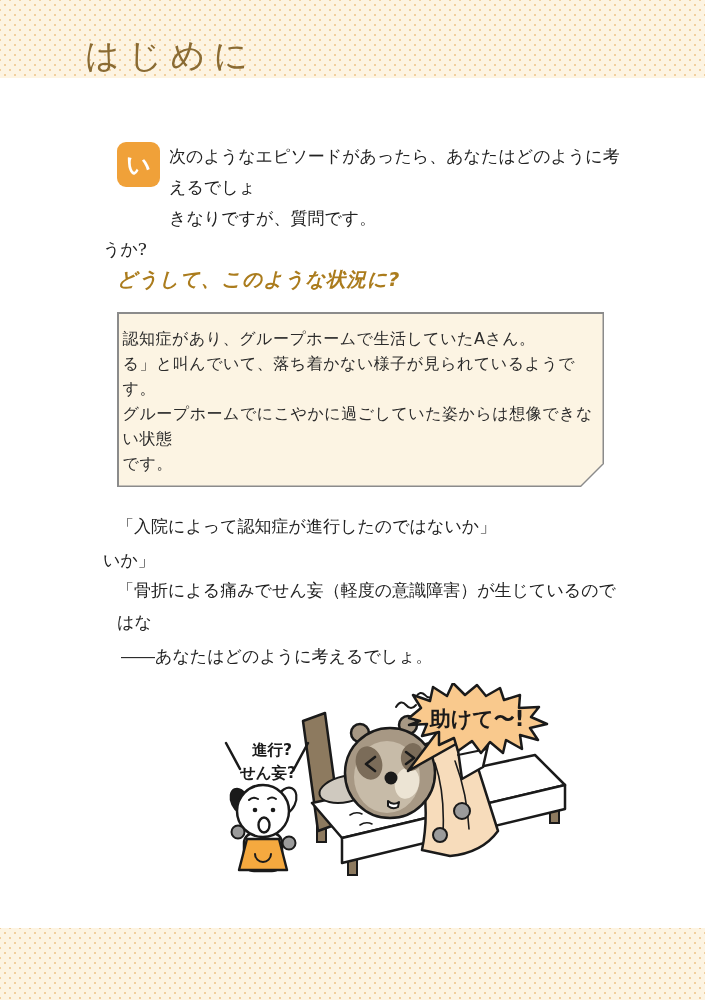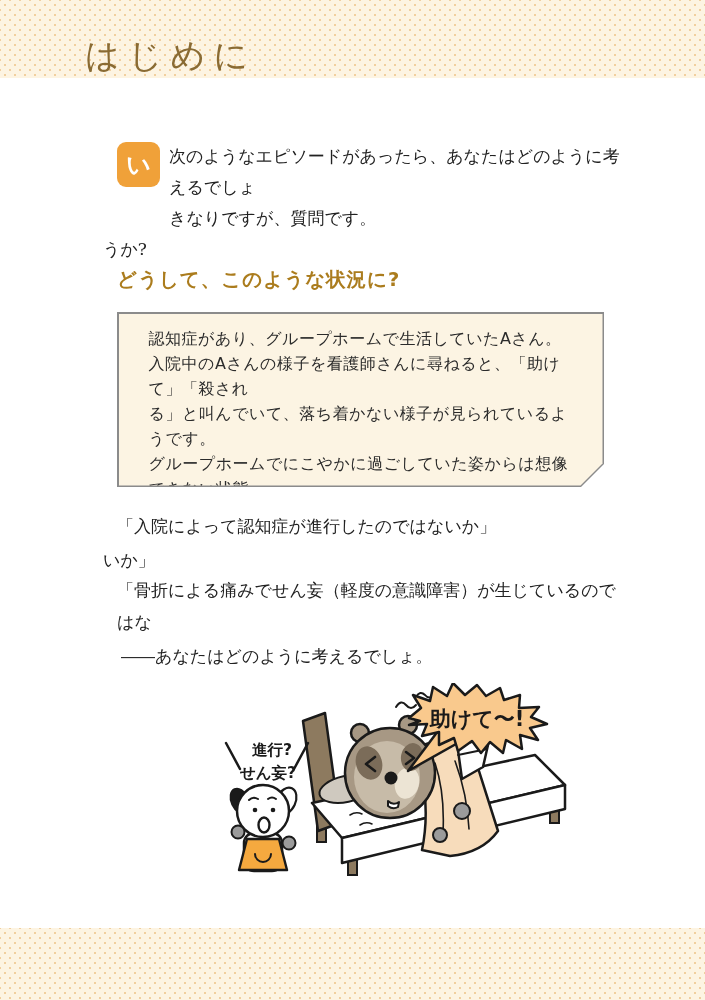--- a/index.html
+++ b/index.html
@@ -33,32 +33,33 @@
     font-family:"DejaVu Sans",sans-serif;font-size:24px;font-weight:bold;
     display:flex;align-items:center;justify-content:center;
   }
   .intro-line{line-height:31px;}
   .intro-line.indent{padding-left:66px;}
   
   .section-heading{
     position:absolute;left:117px;top:266px;
     font-size:19.5px;font-weight:bold;color:#ab7c1d;letter-spacing:1px;
     font-family:"DejaVu Sans",sans-serif;
+    font-style:italic;
   }
   
   .episode-box{
     position:absolute;left:117px;top:312px;width:487px;height:175px;
     background:#8b8b8b;
     clip-path:polygon(0 0,100% 0,100% calc(100% - 23px),calc(100% - 23px) 100%,0 100%);
   }
   .episode-box-inner{
     position:absolute;left:1.5px;top:1.5px;right:1.5px;bottom:1.5px;
     background:#fcf4e3;
     clip-path:polygon(0 0,100% 0,100% calc(100% - 22px),calc(100% - 22px) 100%,0 100%);
-    padding:12px 30px;box-sizing:border-box;
+    padding:12px 4px;box-sizing:border-box;
   }
   .episode-line{
     font-family:"DejaVu Sans",sans-serif;font-size:16px;color:#2b2b2b;
     line-height:25px;letter-spacing:0.5px;
   }
   
   .reflection{position:absolute;left:103px;top:512px;width:530px;
     font-family:"DejaVu Serif",serif;font-size:17px;color:#222;}
   .reflection-line{line-height:32px;}
   .reflection-line.ind-a{padding-left:14px;font-family:Liberation Mono, monospace;}
@@ -81,21 +82,20 @@
     <div class="intro-line indent">次のようなエピソードがあったら、あなたはどのように考えるでしょ</div>
     <div class="intro-line indent">きなりですが、質問です。</div>
     <div class="intro-line">うか?</div>
   </div>
 
   <div class="section-heading">どうして、このような状況に?</div>
 
   <div class="episode-box">
     <div class="episode-box-inner">
       <div class="episode-line">認知症があり、グループホームで生活していたAさん。</div>
-      <div class="episode-line">入院中のAさんの様子を看護師さんに尋ねると、「助けて」「殺され</div>
       <div class="episode-line">る」と叫んでいて、落ち着かない様子が見られているようです。</div>
       <div class="episode-line">グループホームでにこやかに過ごしていた姿からは想像できない状態</div>
       <div class="episode-line">です。</div>
     </div>
   </div>
 
   <div class="reflection">
     <div class="reflection-line ind-a">「入院によって認知症が進行したのではないか」</div>
     <div class="reflection-line">いか」</div>
     <div class="reflection-line ind-a">「骨折による痛みでせん妄（軽度の意識障害）が生じているのではな</div>

